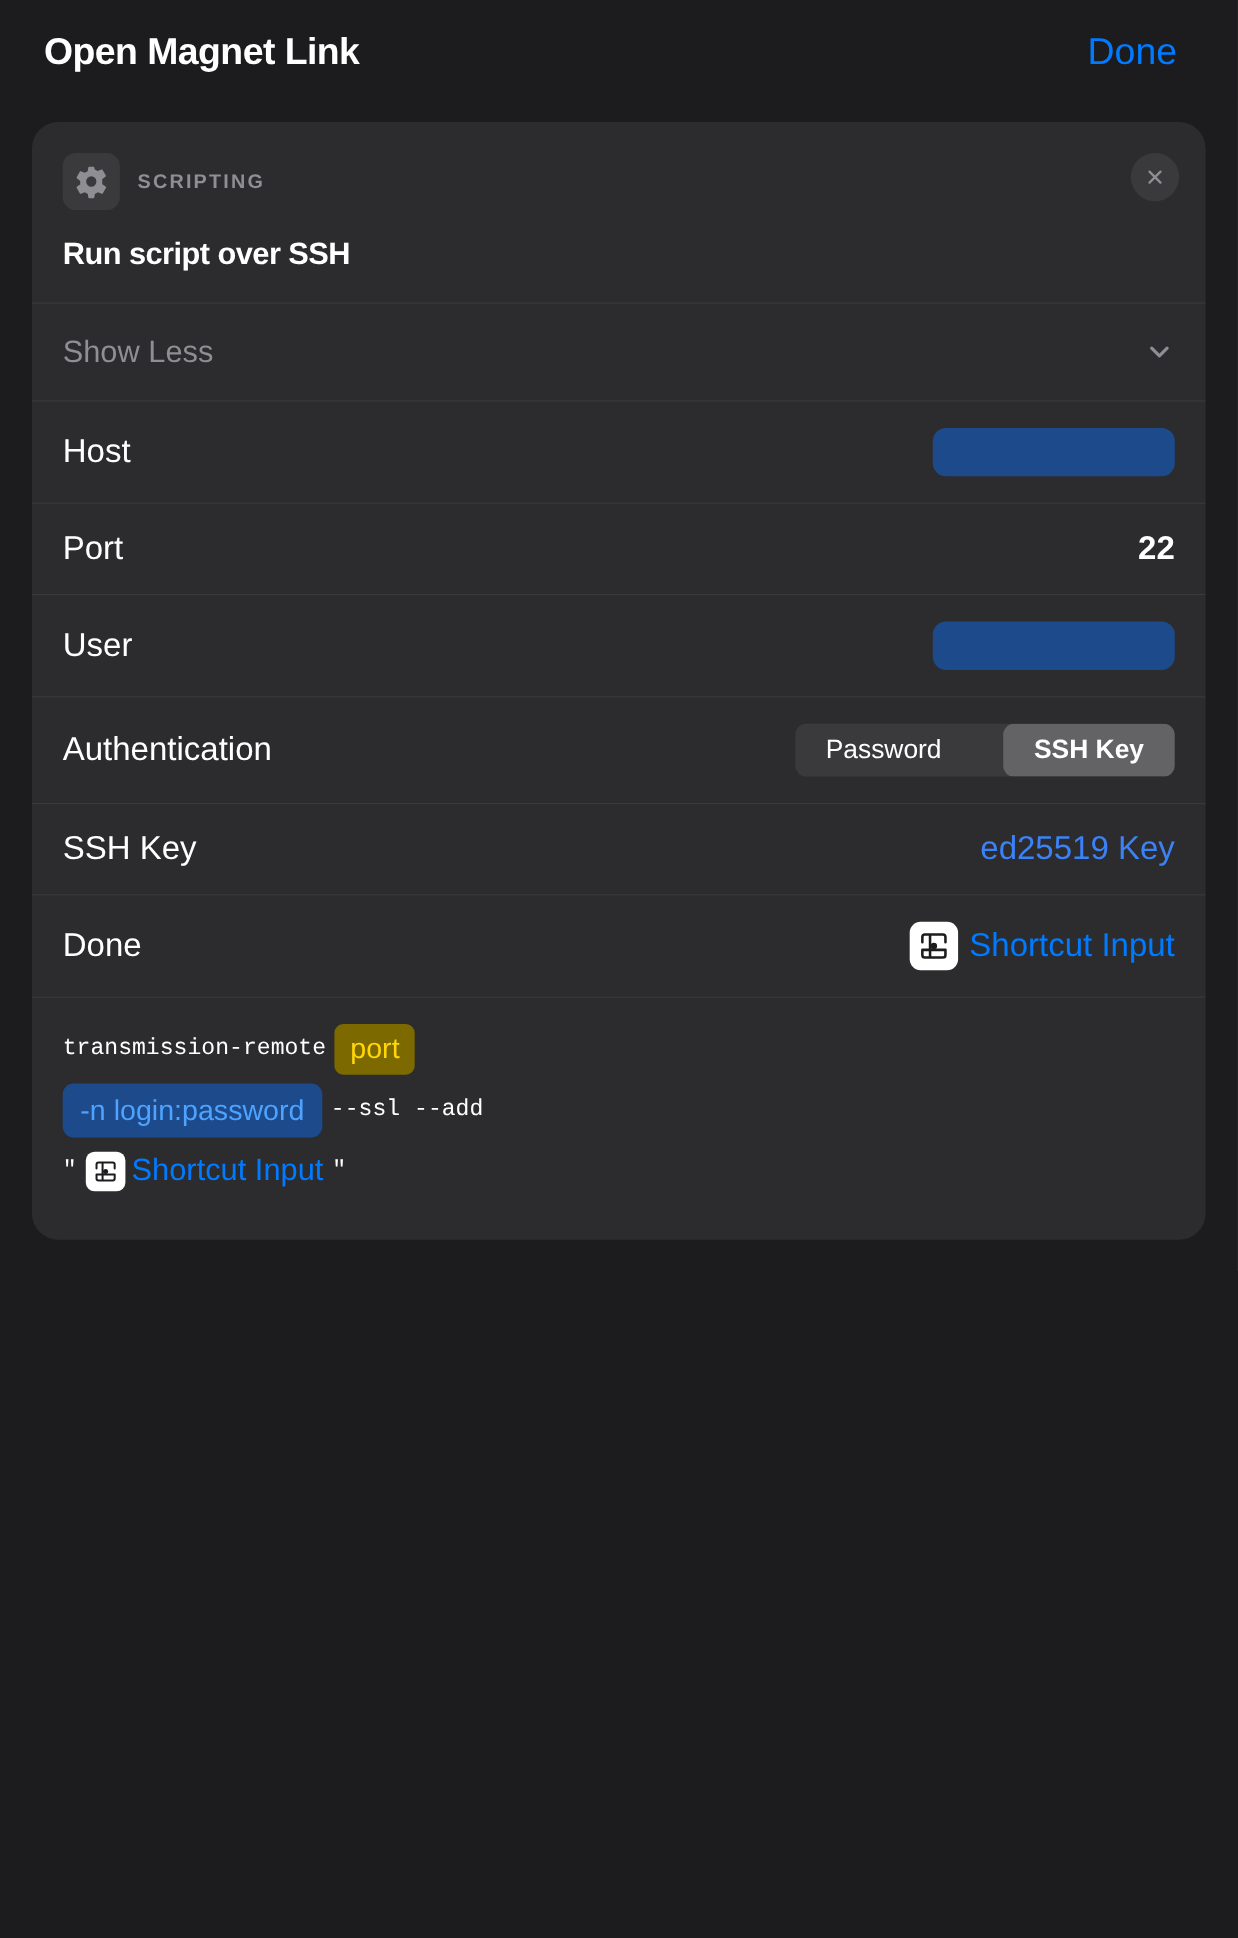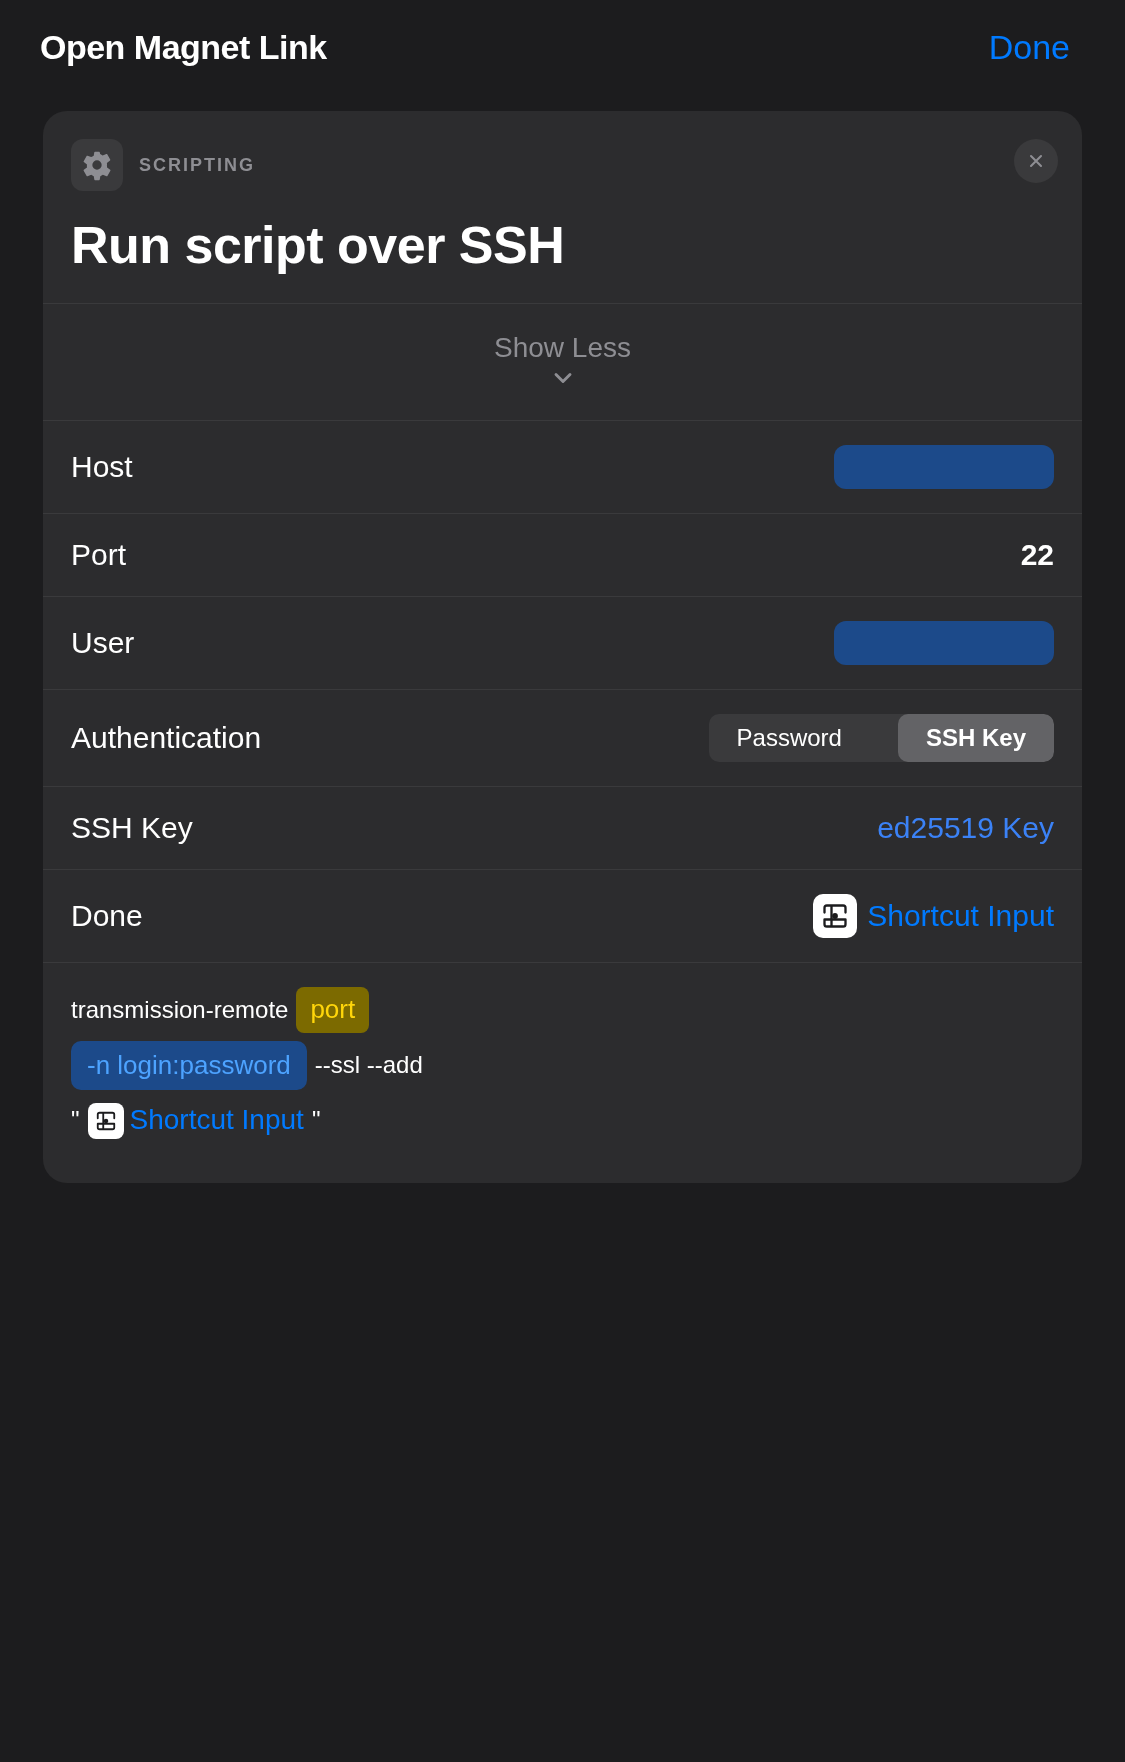--- a/index.html
+++ b/index.html
@@ -40,21 +40,21 @@
       font-size: 34px;
       font-weight: 400;
       color: #007aff;
       cursor: pointer;
     }
 
     
     .card {
       background-color: #2c2c2e;
       border-radius: 24px;
-      margin: 20px 43px;
+      margin: 20px 29px;
       overflow: hidden;
     }
 
     
     .card-header {
       display: flex;
       align-items: center;
       padding: 28px 28px 20px;
       position: relative;
     }
@@ -99,42 +99,41 @@
       cursor: pointer;
     }
 
     .close-btn svg {
       width: 20px;
       height: 20px;
       fill: #8e8e93;
     }
 
     .card-main-title {
-      font-size: 52px;
+      font-size: 28px;
       font-weight: 700;
       color: #ffffff;
       padding: 4px 28px 28px;
       letter-spacing: -0.5px;
     }
 
     
     .divider {
       height: 1px;
       background-color: #3a3a3c;
       margin: 0 0;
     }
 
     
     .show-less-row {
       display: flex;
       align-items: center;
       justify-content: space-between;
       padding: 28px 28px;
       cursor: pointer;
-      flex-direction: column;
     }
 
     .show-less-label {
       font-size: 28px;
       color: #8e8e93;
       font-weight: 400;
     }
 
     .chevron-icon {
       width: 28px;
@@ -244,21 +243,22 @@
     .script-line {
       display: flex;
       flex-wrap: wrap;
       align-items: center;
       gap: 8px;
       margin-bottom: 8px;
     }
 
     .script-static-text {
       color: #ffffff;
-      font-size: 24px;
+      font-size: 21px;
+      font-family: Liberation Mono, monospace;
     }
 
     .token-yellow {
       background-color: #7c6a00;
       color: #ffd60a;
       border-radius: 8px;
       padding: 2px 14px;
       font-size: 26px;
       font-weight: 500;
     }

